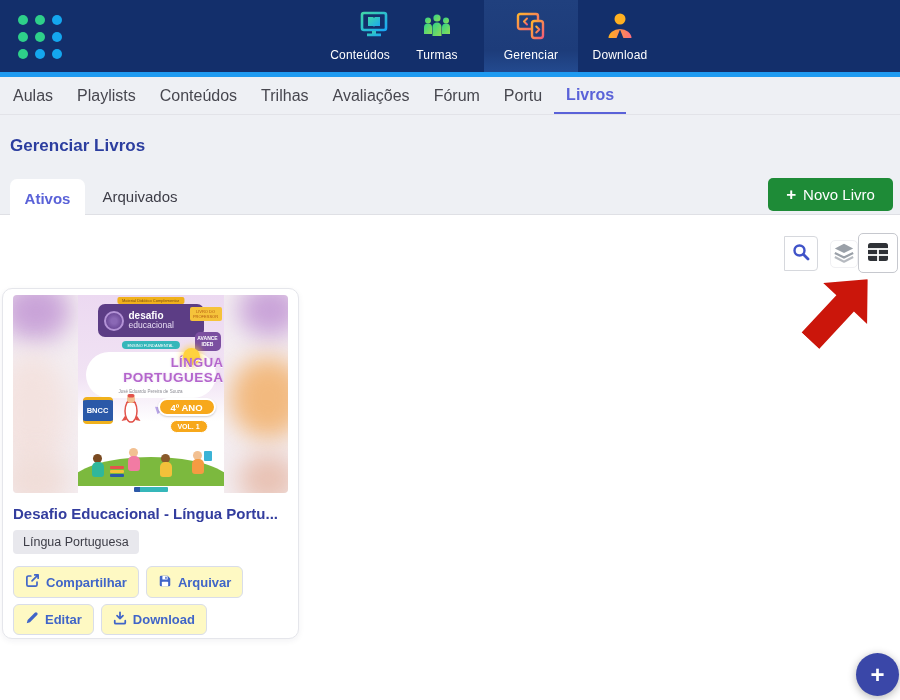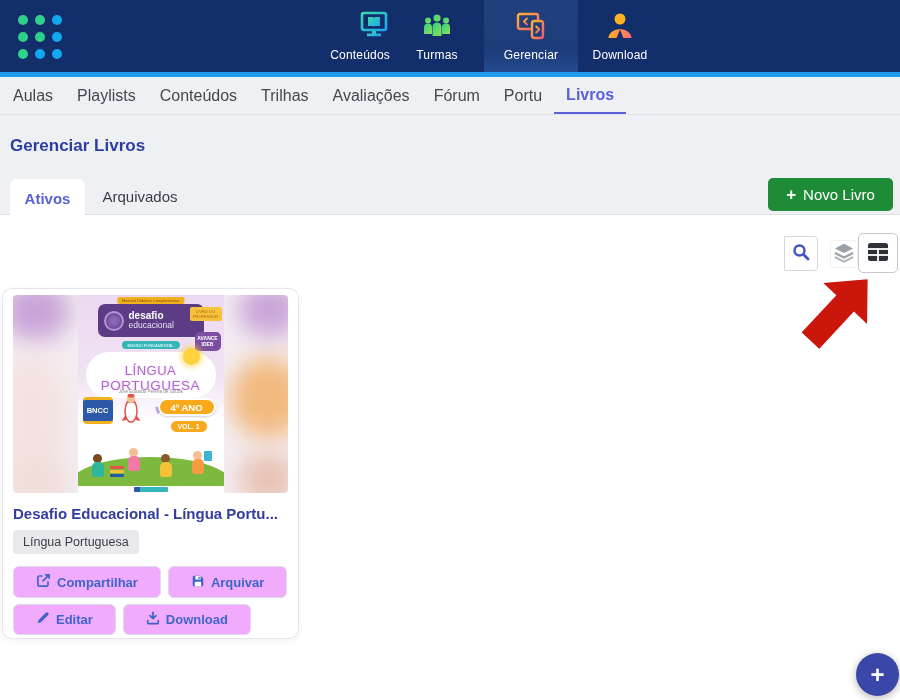--- a/index.html
+++ b/index.html
@@ -91,22 +91,22 @@
   .cv-level-pill { position:absolute; top:46px; left:50%; transform:translateX(-50%);
     background:#35b7ba; color:#fff; font-size:4px; padding:1.5px 6px; border-radius:4px; white-space:nowrap; }
   .cv-teacher-ribbon { position:absolute; top:12px; right:2px; width:32px; background:#f5c33b;
     color:#b35a11; font-size:4px; padding:2px 2px; border-radius:2px; text-align:center; line-height:1.3; }
   .cv-ideb { position:absolute; top:37px; right:3px; width:26px; background:#7b4fa0; color:#fff;
     font-size:5px; font-weight:700; padding:3px 2px; border-radius:5px 5px 5px 1px;
     text-align:center; line-height:1.25; }
   .cv-cloud { position:absolute; top:57px; left:8px; right:8px; height:46px; background:#fff; border-radius:24px; }
   .cv-sun { position:absolute; top:53px; right:24px; width:17px; height:17px; border-radius:50%;
     background:#ffd23e; box-shadow:0 0 6px 2px rgba(255,210,62,.7); }
-  .cv-subject { position:absolute; top:69px; left:0; width:100%; text-align:center;
-    color:#b465cc; font-weight:400; letter-spacing:.5px;
+  .cv-subject { position:absolute; top:61px; left:0; width:100%; text-align:right;
+    color:#b465cc; font-weight:700; letter-spacing:.5px;
     text-shadow:0 1px 0 #fff, 0 0 2px rgba(141,63,175,.35); }
   .cv-subject .s1 { font-size:13px; line-height:1.1; }
   .cv-subject .s2 { font-size:13.5px; line-height:1.15; }
   .cv-author { position:absolute; top:94px; left:0; width:100%; text-align:center; font-size:4.5px; color:#8b8b93; }
   .cv-bncc { position:absolute; top:102px; left:5px; width:30px; height:27px; background:#2b59a8;
     border-radius:4px; border-top:3px solid #f0b11c; border-bottom:3px solid #f0b11c;
     color:#fff; font-size:7.5px; font-weight:700; display:flex; align-items:center; justify-content:center; }
   .cv-rocket { position:absolute; top:96px; left:40px; }
   .cv-plane { position:absolute; top:110px; left:78px; width:0; height:0;
     border-left:10px solid #b9a6e8; border-top:4px solid transparent; border-bottom:4px solid transparent;
@@ -129,21 +129,21 @@
   .cv-strip { position:absolute; bottom:0; left:0; right:0; height:7px; background:#fff; }
   .cv-publogo { position:absolute; bottom:1px; left:50%; transform:translateX(-50%); width:34px; height:5px;
     background:#35b7ba; border-radius:1px; border-left:6px solid #2b59a8; }
 
   .card-title { margin-top:12px; font-size:15px; font-weight:700; color:#333d9e;
     white-space:nowrap; overflow:hidden; }
   .card-tag { display:inline-block; margin-top:8px; background:#e8e8ed; border-radius:4px;
     padding:5px 10px; font-size:12.5px; color:#3c3c46; }
   .card-actions { margin-top:12px; display:flex; flex-wrap:wrap; gap:6px 7px; }
   .action-btn { display:inline-flex; align-items:center; gap:6px; border:1px solid #d9dde9;
-    border-radius:6px; padding:6px 22px; background:#f0abfc; color:#4065c8; font-size:13px;
+    border-radius:6px; padding:6px 11px; background:#fef9c3; color:#4065c8; font-size:13px;
     font-weight:700; cursor:pointer; font-family:"Liberation Sans", sans-serif; }
 
   .fab { position:absolute; left:856px; top:653px; width:43px; height:43px; border-radius:50%;
     background:#3a47a8; color:#fff; border:none; display:flex; align-items:center; justify-content:center;
     font-size:24px; font-weight:700; cursor:pointer; box-shadow:0 2px 8px rgba(0,0,0,.3);
     font-family:"Liberation Sans", sans-serif; line-height:1; }
 </style>
 </head>
 <body>
 

